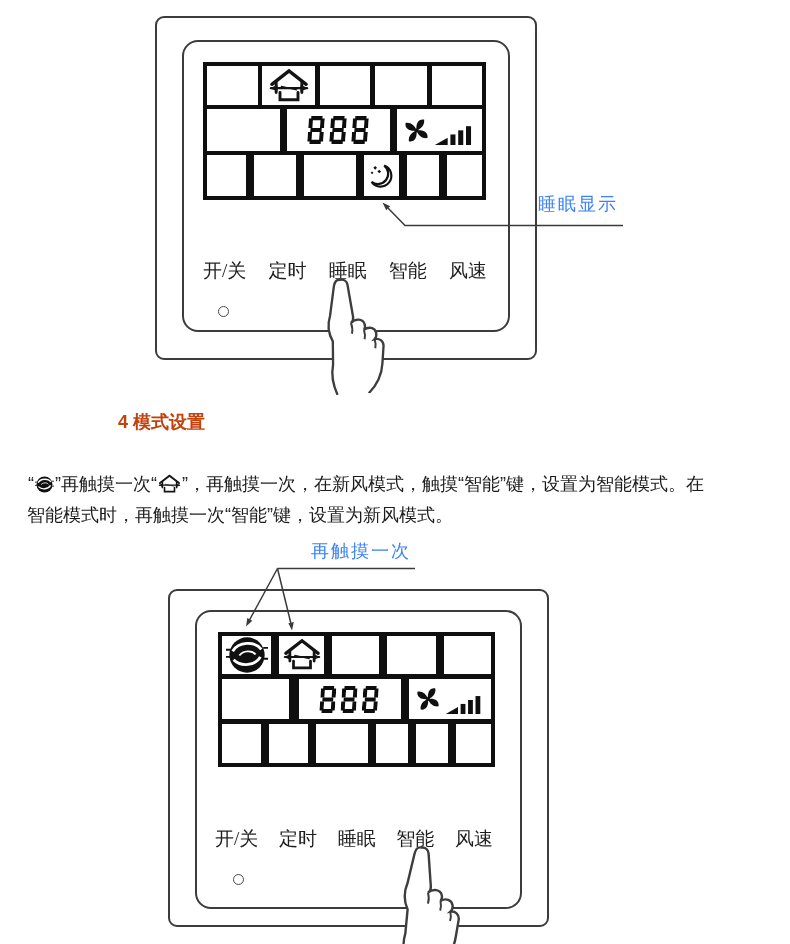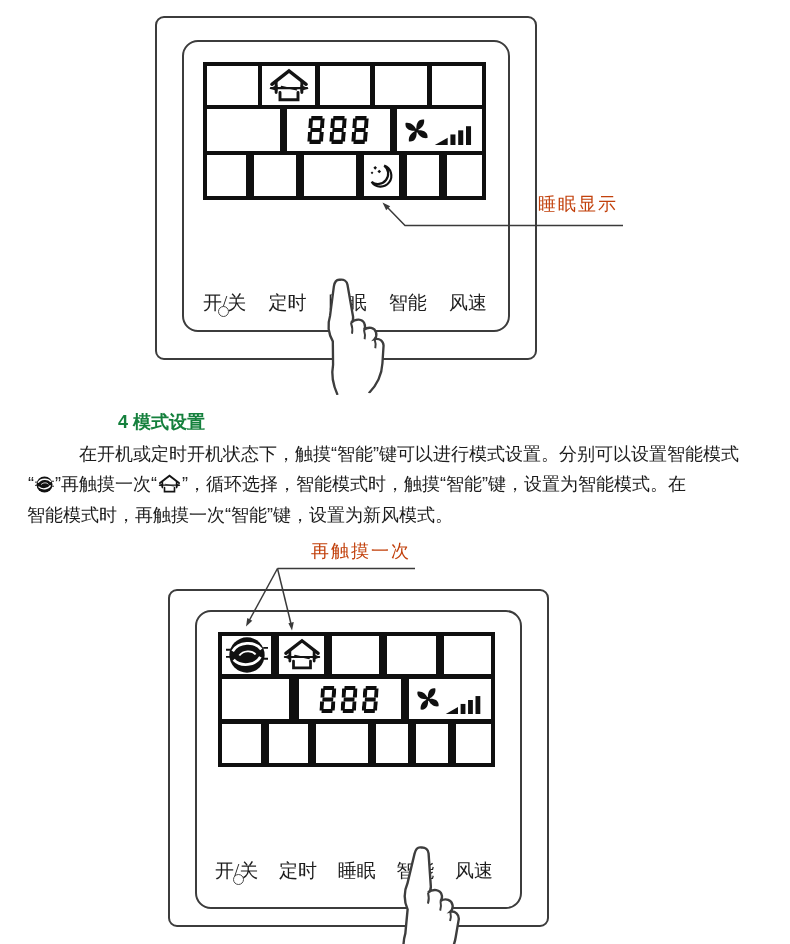--- a/index.html
+++ b/index.html
@@ -5,25 +5,25 @@
   html,body{margin:0;padding:0;background:#ffffff;}
   .page{position:relative;width:790px;height:944px;background:#fff;overflow:hidden;
         font-family:"Liberation Sans",sans-serif;color:#1f1f1f;}
   .abs{position:absolute;}
   .panel-outer{position:absolute;border:2px solid #3c3c3c;border-radius:9px;background:#fff;}
   .panel-inner{position:absolute;border:2px solid #3c3c3c;border-radius:16px;background:#fff;}
   .lcd{position:absolute;background:#0f0f0f;}
   .cell{position:absolute;background:#ffffff;display:flex;align-items:center;justify-content:center;}
   .btn-row{position:absolute;display:flex;justify-content:space-between;
            font-family:"Liberation Serif",serif;font-size:19px;color:#1d1d1d;}
-  .btn-row span{white-space:nowrap;margin-top:32px;}
+  .btn-row span{white-space:nowrap;}
   .led{position:absolute;width:9px;height:9px;border:1.6px solid #4a4a4a;border-radius:50%;background:#fff;}
   .ann-label{position:absolute;font-family:"Liberation Serif",serif;font-size:18px;
-             letter-spacing:2px;color:#c2410c;white-space:nowrap;}
-  .heading{position:absolute;font-size:18px;font-weight:bold;color:#15803d;white-space:nowrap;}
+             letter-spacing:2px;color:#3b82f6;white-space:nowrap;}
+  .heading{position:absolute;font-size:18px;font-weight:bold;color:#c2410c;white-space:nowrap;}
   .pline{position:absolute;font-size:18px;color:#1c1c1c;white-space:nowrap;display:flex;align-items:center;}
   .overlay{position:absolute;left:0;top:0;pointer-events:none;}
   svg{display:block;}
 </style>
 </head>
 <body>
 
 <div class="page">
 
   <svg width="0" height="0" style="position:absolute" aria-hidden="true">
@@ -159,32 +159,31 @@
   <div class="led" style="left:218px;top:306px"></div>
 
   <div class="ann-label" style="left:538px;top:192px">睡眠显示</div>
 
   <svg class="abs" style="left:306px;top:277px;transform:rotate(-3deg);transform-origin:38% 0" width="88" height="118" viewBox="0 0 90 120">
       <use href="#sym-hand"></use>
     </svg>
 
   <div class="heading" style="left:118px;top:410px">4 模式设置</div>
 
-  <div class="pline" style="left:79px;top:442px">在开机或定时开机状态下，触摸“智能”键可以进行模式设置。分别可以设置智能模式</div>
 
   <div class="pline" style="left:28px;top:472px">
     <span>“</span>
     <svg width="19" height="19" style="margin:0 1px">
         <use href="#sym-smart"></use>
       </svg>
     <span>”再触摸一次“</span>
     <svg width="23" height="20" style="margin:0 1px">
         <use href="#sym-house"></use>
       </svg>
-    <span>”，循环选择，智能模式时，触摸“智能”键，设置为智能模式。在</span>
+    <span>”，再触摸一次，在新风模式，触摸“智能”键，设置为智能模式。在</span>
   </div>
 
   <div class="pline" style="left:27px;top:503px">智能模式时，再触摸一次“智能”键，设置为新风模式。</div>
 
   <div class="ann-label" style="left:311px;top:539px">再触摸一次</div>
 
   <div class="panel-outer" style="left:168px;top:589px;width:377px;height:334px"></div>
   <div class="panel-inner" style="left:195px;top:610px;width:323px;height:295px"></div>
 
   <div class="lcd" style="left:218px;top:632px;width:277px;height:135px">

